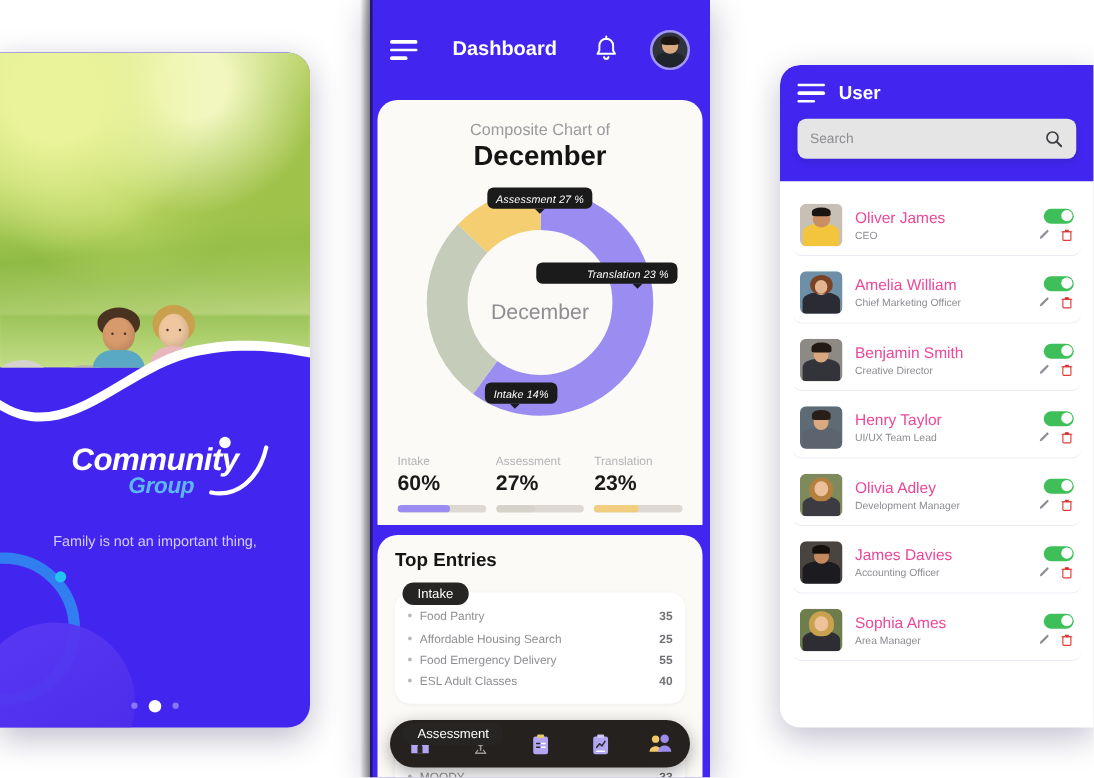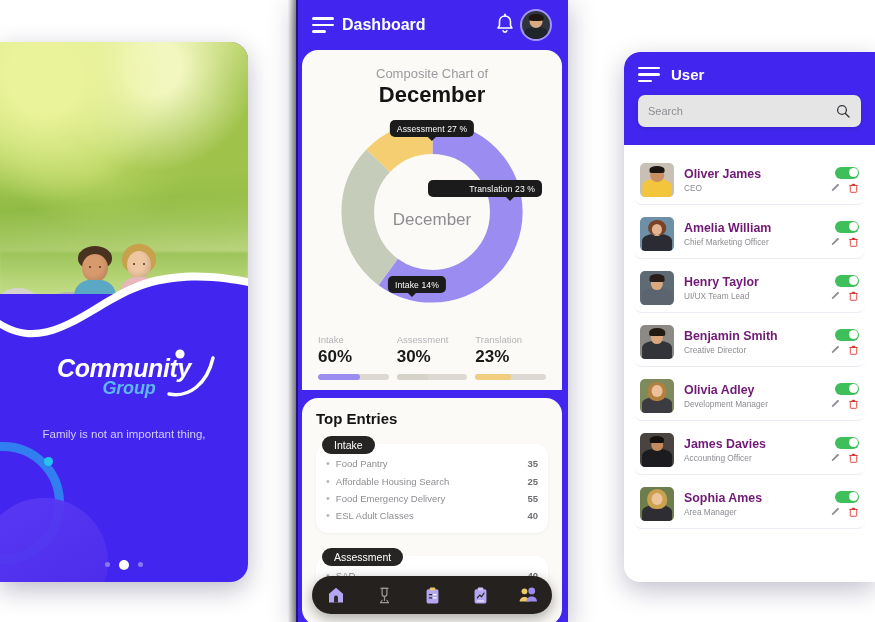--- a/index.html
+++ b/index.html
@@ -95,21 +95,21 @@
     width:272px; height:622px;
     background:#4226F0;
     overflow:hidden;
     box-shadow: 0 6px 26px rgba(20,10,60,.30);
   }
   .dash-shadowline{
     position:absolute; left:288px; top:0; width:10px; height:622px;
     background:linear-gradient(90deg, rgba(0,0,0,0), rgba(0,0,0,.55));
   }
   .dash-head {
-    height:50px; display:flex; align-items:center; padding:0 16px; gap:4px;
+    height:80px; display:flex; align-items:center; padding:0 16px; gap:24px;
   }
   .hamb { width:22px; display:flex; flex-direction:column; gap:4px; cursor:pointer; }
   .hamb i { display:block; height:2.6px; border-radius:2px; background:#fff; }
   .hamb i:nth-child(1){ width:22px; }
   .hamb i:nth-child(2){ width:22px; }
   .hamb i:nth-child(3){ width:14px; }
   .dash-title { color:#fff; font-size:16px; font-weight:700; flex:1; margin-left:4px; }
   .bell { width:22px; height:24px; }
   .avatar-hdr {
     width:32px; height:32px; border-radius:50%;
@@ -134,21 +134,21 @@
 
   .donut-wrap { position:relative; width:100%; height:216px; margin-top:4px; }
   .donut { position:absolute; left:50%; top:2px; transform:translateX(-50%); }
   .donut-label {
     position:absolute; left:50%; top:50%; transform:translate(-50%,-50%);
     font-size:17px; color:#8d8d92;
   }
   .tip {
     position:absolute; background:#1b1b1b; color:#fff;
     font-size:8.6px; padding:3.5px 7px; border-radius:5px;
-    white-space:nowrap; letter-spacing:.1px;
+    white-space:nowrap; letter-spacing:.1px;font-style:italic;
   }
   .tip:after{
     content:""; position:absolute; left:50%; bottom:-4px; transform:translateX(-50%);
     border-left:4px solid transparent; border-right:4px solid transparent;
     border-top:4px solid #1b1b1b;
   }
   .tip.t-assess { left:50%; transform:translateX(-50%); top:8px; }
   .tip.t-trans { right:6px; top:68px;padding-left:41px; }
   .tip.t-trans:after{ left:72%; }
   .tip.t-intake { left:50%; transform:translateX(-76%); top:164px; }
@@ -220,21 +220,21 @@
     background:#fff; border-radius:8px;
     padding:7px 6px; margin-top:5px;
     border-bottom:1px solid #eceaf2;
     position:relative;
   }
   .u-av {
     width:34px; height:34px; border-radius:5px; overflow:hidden;
     position:relative; flex:none;
   }
   .u-info { flex:1; min-width:0; }
-  .u-name { font-size:12.4px; font-weight:700; color:#701a75; line-height:1.15; }
+  .u-name { font-size:12.4px; font-weight:400; color:#ec4899; line-height:1.15; }
   .u-role { font-size:8.3px; color:#8c8c92; margin-top:1px; }
   .u-actions { display:flex; flex-direction:column; align-items:flex-end; gap:3px; }
   .toggle {
     width:24px; height:12px; border-radius:7px; background:#3fbf5a;
     position:relative; cursor:pointer;
   }
   .toggle:after{
     content:""; position:absolute; right:1.5px; top:1.5px;
     width:9px; height:9px; border-radius:50%; background:#fff;
   }
@@ -369,21 +369,21 @@
       <div class="stats">
         <div class="stat">
           <div class="nm">Intake</div>
           <div class="vl">60%</div>
           <div class="bar">
               <i style="width:60%;background:#9A8CF0;"></i>
             </div>
         </div>
         <div class="stat">
           <div class="nm">Assessment</div>
-          <div class="vl">30%</div>
+          <div class="vl">27%</div>
           <div class="bar">
               <i style="width:45%;background:#D5D2CA;"></i>
             </div>
         </div>
         <div class="stat">
           <div class="nm">Translation</div>
           <div class="vl">23%</div>
           <div class="bar">
               <i style="width:50%;background:#F1CE7E;"></i>
             </div>
@@ -549,53 +549,53 @@
             <svg width="11" height="12" viewBox="0 0 24 24">
               <rect x="5" y="6.4" width="14" height="15" rx="1.6" fill="none" stroke="#E03B37" stroke-width="2"></rect>
               <path d="M3.4 6.4h17.2M9.6 6.4V3.8h4.8v2.6" stroke="#E03B37" stroke-width="2" stroke-linecap="round"></path>
             </svg>
           </div>
         </div>
       </div>
 
       <div class="user-row">
         <div class="u-av">
-          <div class="pav-bg" style="background:#5e6b75;"></div>
-          <div class="pav-body" style="bottom:0;width:90%;height:50%;background:#5c6470;"></div>
-          <div class="pav-head" style="top:18%;width:36%;height:38%;background:#dba97f;"></div>
-          <div class="pav-hair" style="top:9%;width:44%;height:22%;border-radius:50% 50% 18% 18%;background:#2a1f18;"></div>
+          <div class="pav-bg" style="background:#8d8a86;"></div>
+          <div class="pav-body" style="bottom:0;width:88%;height:52%;background:#33343a;"></div>
+          <div class="pav-head" style="top:18%;width:36%;height:38%;background:#d9a67d;"></div>
+          <div class="pav-hair" style="top:8%;width:46%;height:24%;border-radius:50% 50% 16% 16%;background:#241a14;"></div>
         </div>
         <div class="u-info">
-          <div class="u-name">Henry Taylor</div>
-          <div class="u-role">UI/UX Team Lead</div>
+          <div class="u-name">Benjamin Smith</div>
+          <div class="u-role">Creative Director</div>
         </div>
         <div class="u-actions">
           <div class="toggle"></div>
           <div class="u-icons">
             <svg width="11" height="11" viewBox="0 0 24 24">
               <path d="M4 20l1-4.2L16.2 4.6a2 2 0 0 1 2.8 2.8L7.8 18.6 4 20Z" fill="#8e8e96"></path>
             </svg>
             <svg width="11" height="12" viewBox="0 0 24 24">
               <rect x="5" y="6.4" width="14" height="15" rx="1.6" fill="none" stroke="#E03B37" stroke-width="2"></rect>
               <path d="M3.4 6.4h17.2M9.6 6.4V3.8h4.8v2.6" stroke="#E03B37" stroke-width="2" stroke-linecap="round"></path>
             </svg>
           </div>
         </div>
       </div>
 
       <div class="user-row">
         <div class="u-av">
-          <div class="pav-bg" style="background:#8d8a86;"></div>
-          <div class="pav-body" style="bottom:0;width:88%;height:52%;background:#33343a;"></div>
-          <div class="pav-head" style="top:18%;width:36%;height:38%;background:#d9a67d;"></div>
-          <div class="pav-hair" style="top:8%;width:46%;height:24%;border-radius:50% 50% 16% 16%;background:#241a14;"></div>
+          <div class="pav-bg" style="background:#5e6b75;"></div>
+          <div class="pav-body" style="bottom:0;width:90%;height:50%;background:#5c6470;"></div>
+          <div class="pav-head" style="top:18%;width:36%;height:38%;background:#dba97f;"></div>
+          <div class="pav-hair" style="top:9%;width:44%;height:22%;border-radius:50% 50% 18% 18%;background:#2a1f18;"></div>
         </div>
         <div class="u-info">
-          <div class="u-name">Benjamin Smith</div>
-          <div class="u-role">Creative Director</div>
+          <div class="u-name">Henry Taylor</div>
+          <div class="u-role">UI/UX Team Lead</div>
         </div>
         <div class="u-actions">
           <div class="toggle"></div>
           <div class="u-icons">
             <svg width="11" height="11" viewBox="0 0 24 24">
               <path d="M4 20l1-4.2L16.2 4.6a2 2 0 0 1 2.8 2.8L7.8 18.6 4 20Z" fill="#8e8e96"></path>
             </svg>
             <svg width="11" height="12" viewBox="0 0 24 24">
               <rect x="5" y="6.4" width="14" height="15" rx="1.6" fill="none" stroke="#E03B37" stroke-width="2"></rect>
               <path d="M3.4 6.4h17.2M9.6 6.4V3.8h4.8v2.6" stroke="#E03B37" stroke-width="2" stroke-linecap="round"></path>

